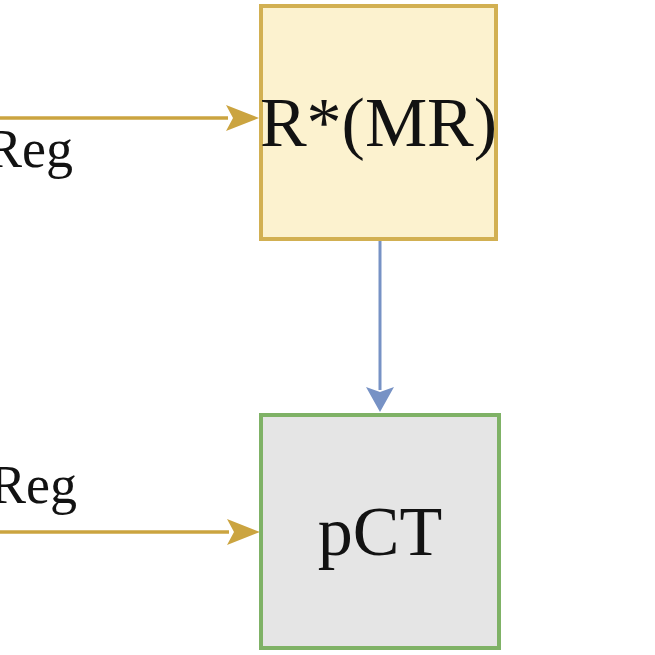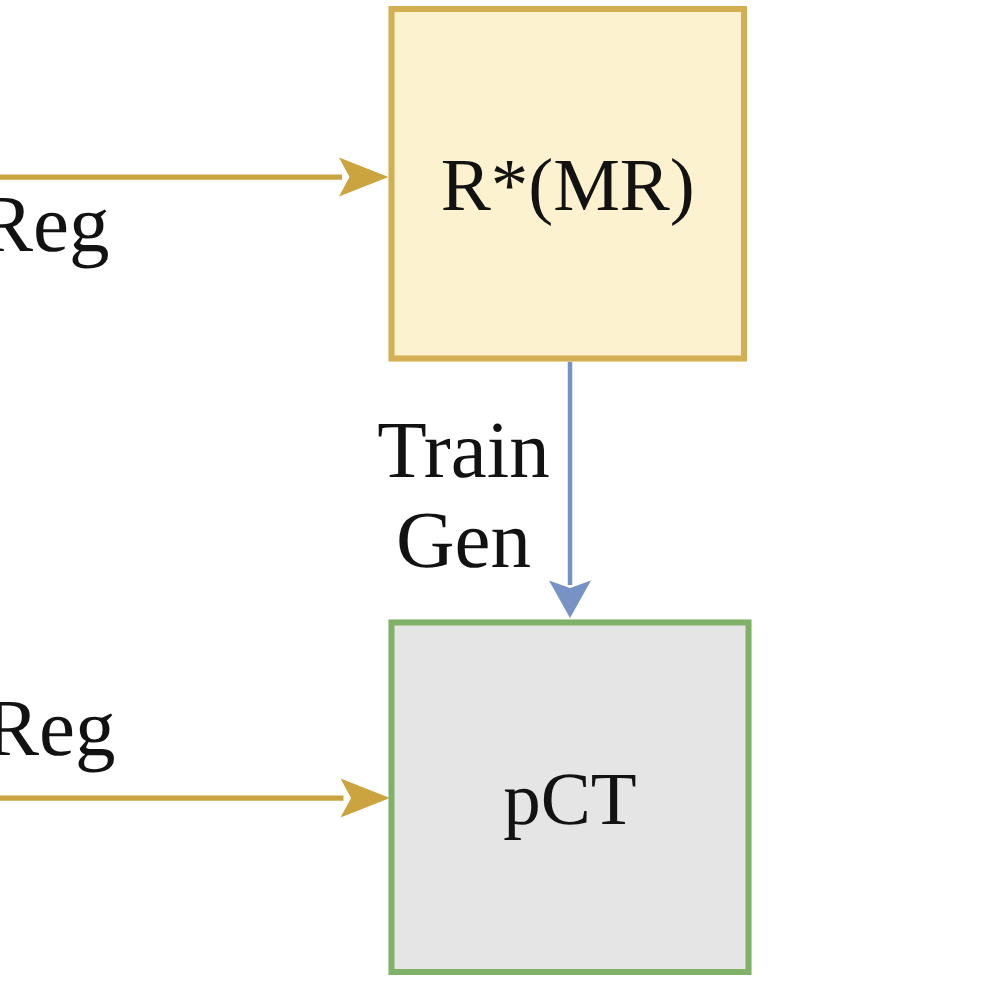--- a/index.html
+++ b/index.html
@@ -12,21 +12,21 @@
     font-family: "Liberation Serif", "DejaVu Serif", serif;
   }
   .node {
     position: absolute;
     display: flex;
     align-items: center;
     justify-content: center;
     box-sizing: content-box;
   }
   .node-label {
-    font-size: 50px;
+    font-size: 70px;
     line-height: 1;
     white-space: nowrap;
   }
   #node-rmr {
     left: 259px; top: 4px;
     width: 231px; height: 229px;
     border: 4px solid;
   }
   #node-pct {
     left: 259px; top: 413px;
@@ -82,18 +82,14 @@
   </div>
 
   <div class="node" id="node-pct" style="background-color: #e5e5e5; border-color: rgb(127, 178, 102);">
     <span class="node-label" style="color: rgb(18, 18, 18);">pCT</span>
   </div>
 
   <div class="edge-label" id="label-reg-top" style="color: rgb(18, 18, 18);">Reg</div>
 
   <div class="edge-label" id="label-reg-bottom" style="color: rgb(18, 18, 18);">Reg</div>
 
-  <div class="edge-label" id="label-train-gen" style="color: rgb(18, 18, 18);">
-    <div>Train</div>
-    <div>Gen</div>
-  </div>
 
 </div>
 
 </body></html>

